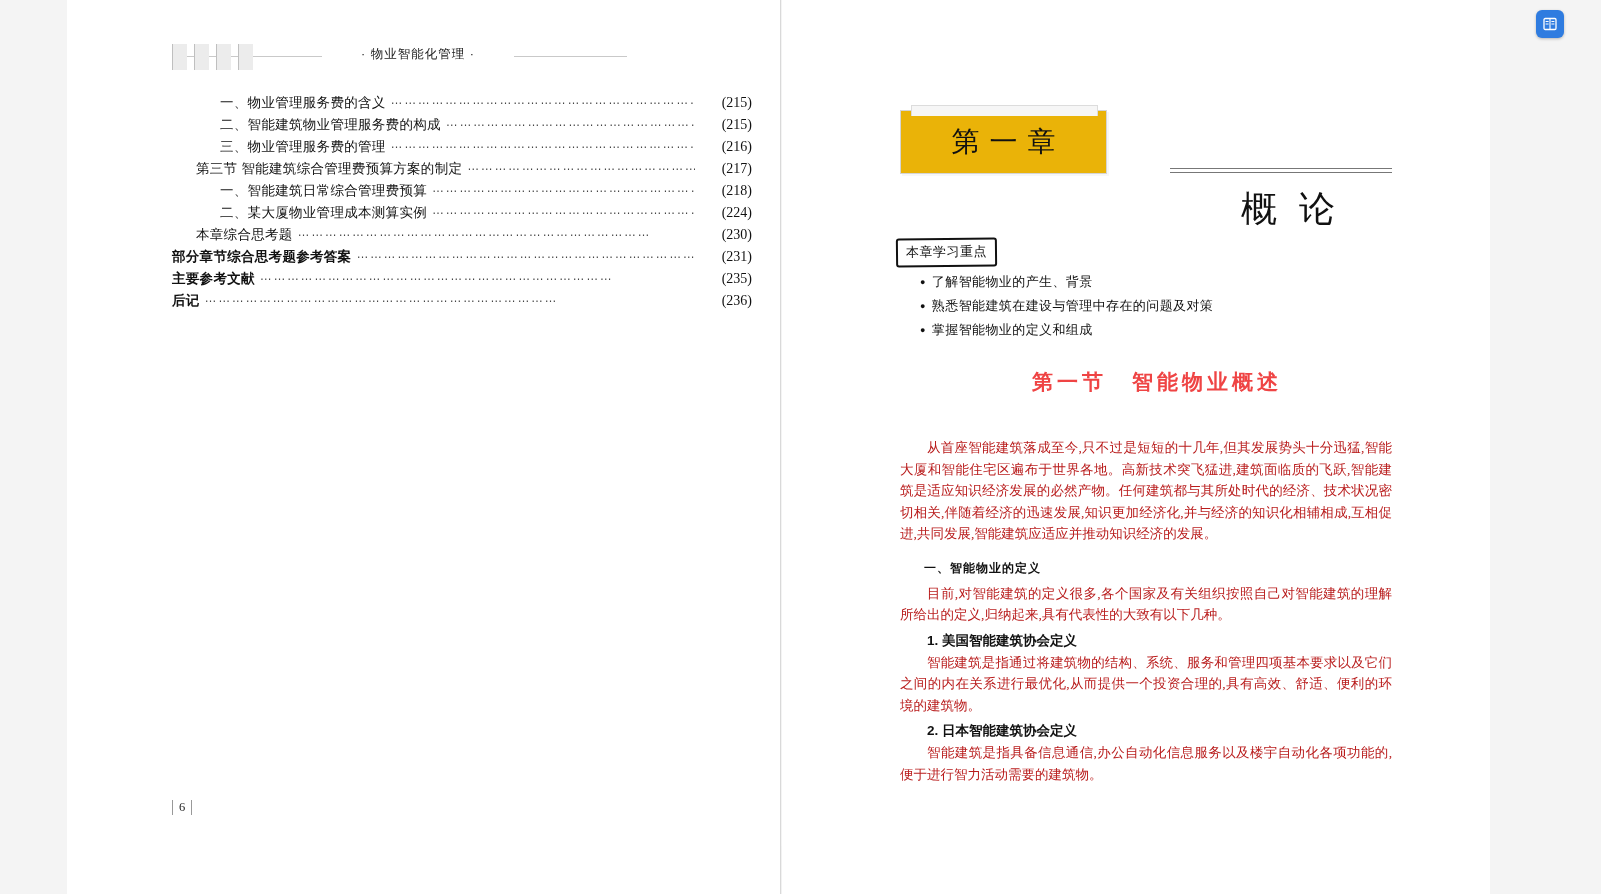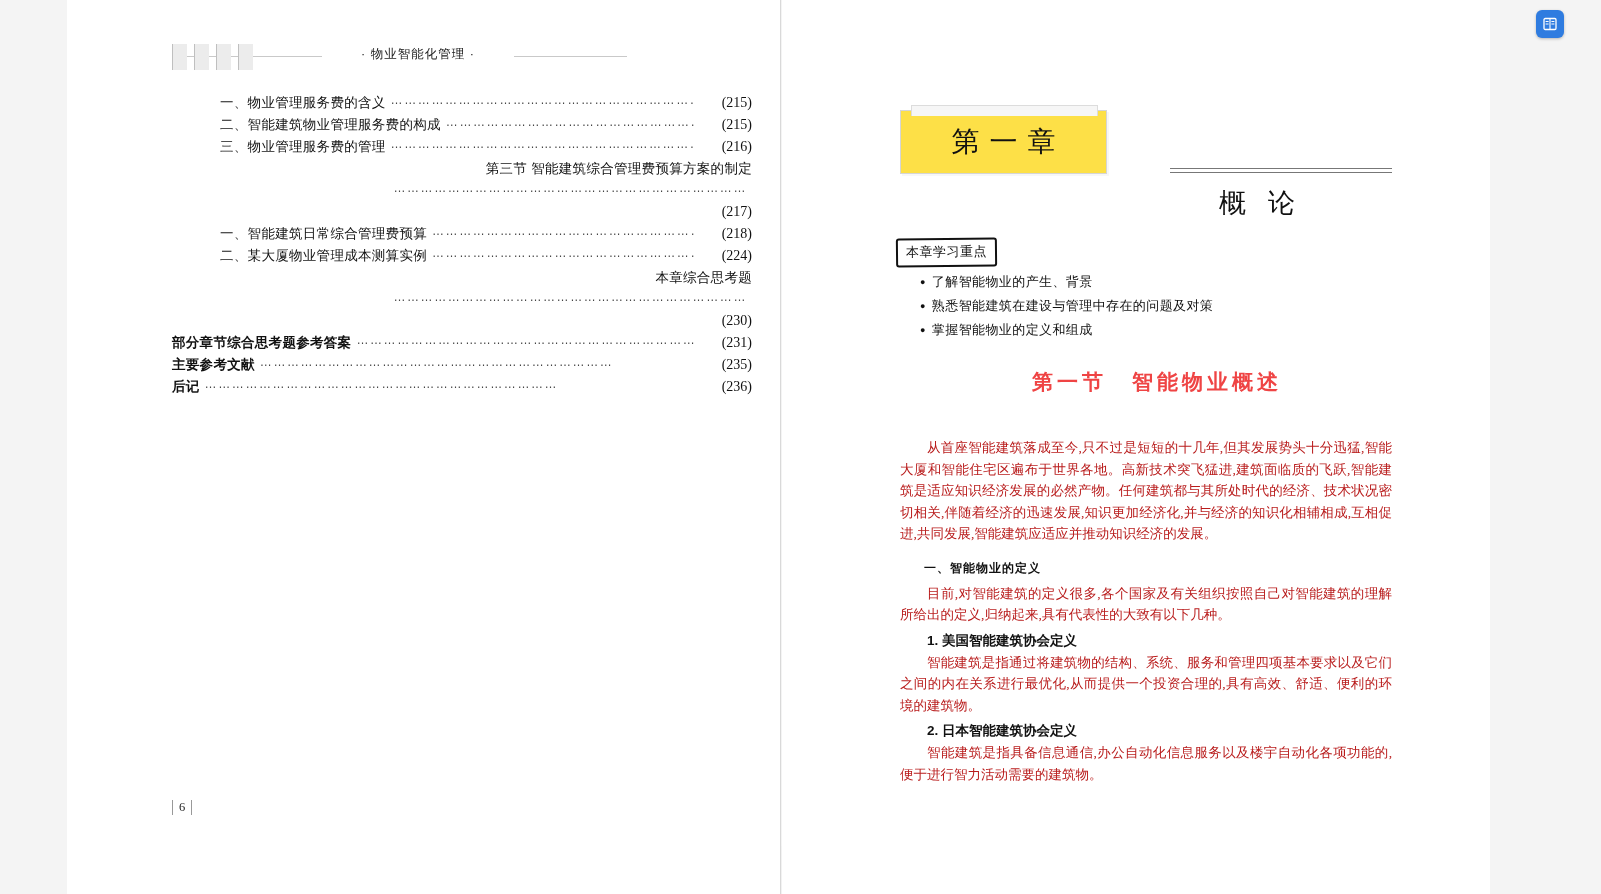--- a/index.html
+++ b/index.html
@@ -126,21 +126,21 @@
   }
   .toc-row .page-no {
     flex: 0 0 auto;
     width: 52px;
     text-align: right;
     font-size: 14px;
     color: #111;
     font-family: "Liberation Serif", serif;
   }
   .ind-0 { padding-left: 0; }
-  .ind-1 { padding-left: 24px; flex-direction: column; }
+  .ind-1 { padding-left: 24px; }
   .ind-2 { padding-left: 48px; }
   .bold-row .label { font-weight: bold; }
 
   .folio {
     position: absolute;
     font-size: 12.5px;
     color: #222;
     font-family: "Liberation Serif", serif;
   }
   .folio-left {
@@ -151,21 +151,21 @@
     padding: 0 6px;
   }
 
   
   .chapter-band {
     position: absolute;
     left: 118px;
     top: 110px;
     width: 205px;
     height: 62px;
-    background: #fde047;
+    background: #eab308;
     border: 1px solid #d5d5d5;
     box-shadow: 2px 2px 0 rgba(0,0,0,0.03);
   }
   .chapter-band::before {
     content: "";
     position: absolute;
     left: 10px;
     top: -6px;
     width: 185px;
     height: 10px;
@@ -193,25 +193,25 @@
     left: 388px;
     top: 168px;
     width: 222px;
     height: 0;
     border-top: 1px solid #777;
     border-bottom: 1px solid #777;
     height: 3px;
   }
   .chapter-sub {
     position: absolute;
-    left: 360px;
+    left: 391px;
     top: 185px;
     width: 230px;
     text-align: center;
-    font-size: 27px;
+    font-size: 36px;
     letter-spacing: 22px;
     color: #111;
     font-family: "Liberation Sans", sans-serif;
     text-indent: 22px;
   }
 
   .keypoint-box {
     position: absolute;
     left: 114px;
     top: 238px;

